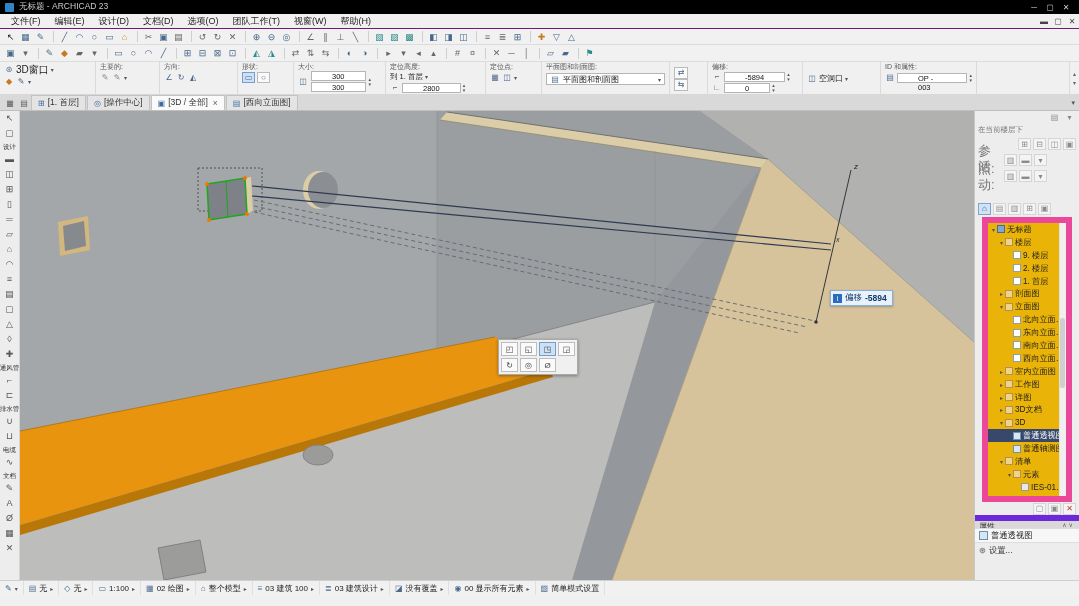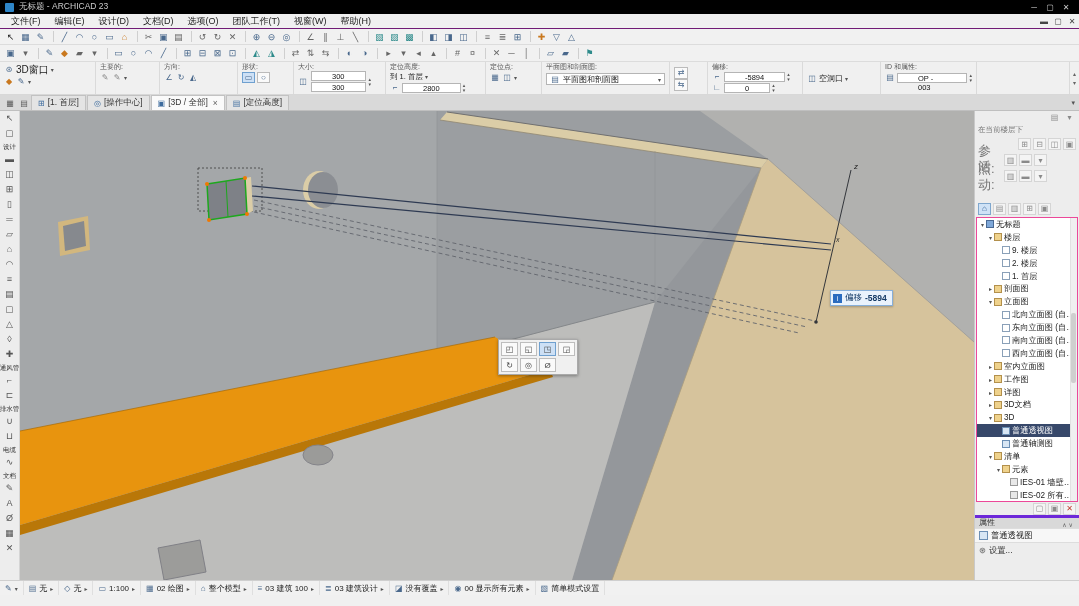--- a/index.html
+++ b/index.html
@@ -79,36 +79,36 @@
   .rpanel{width:105px;background:#EDEDED;border-left:1px solid #C9C9C9;display:flex;flex-direction:column;font-size:8.3px;flex:none;overflow:hidden}
   .rp-row{display:flex;align-items:center;gap:2px;padding:0 3px;flex:none;color:#666}
   .rp-r1{height:12px;justify-content:flex-end}
   .rp-show{height:13px;font-size:7.5px;color:#777;white-space:nowrap;overflow:hidden}
   .rp-icons{height:16px;justify-content:flex-end}
   .rg{width:13px;height:12px;display:flex;align-items:center;justify-content:center;font-size:8px;color:#8a8a8a;border:1px solid #D5D5D5;background:#F4F4F4;flex:none}
   .rg[data-c="r"]{color:#C03A2B}
   .rg.on{background:#CFE2F6;border-color:#7FA7CE;color:#2F5E93}
   .rp-lbl{font-size:13px;color:#777;width:24px;flex:none}
   .rp-spacer{height:16px;flex:none}
-  .rtree{position:relative;background:#ffffff;border:1px solid #ec4899;margin:0 1px;height:285px;overflow:hidden;flex:none}
+  .rtree{position:relative;background:#eab308;border:6px solid #ec4899;margin:0 7px;height:285px;overflow:hidden;flex:none}
   .trow{display:flex;align-items:center;height:12.9px;padding-left:calc(2px + var(--d,0)*8px);white-space:nowrap;color:#222}
   .trow.sel{background:#37486A;color:#fff}
   .texp{width:7px;font-size:6px;color:#555;text-align:center;flex:none}
   .trow.sel .texp{color:#ddd}
   .tico{width:8px;height:8px;flex:none;margin-right:2px;border:1px solid #999;background:#fff}
   .tico[data-t="t-root"]{background:#7FA8D9;border-color:#4a6a94}
   .tico[data-t="t-folder"]{background:#EFD28C;border-color:#B3904C}
   .tico[data-t="t-story"],.tico[data-t="t-elev"]{background:#fff;border-color:#8AA0B8}
   .tico[data-t="t-3d"]{background:#D8E6F4;border-color:#6C8FB5}
   .tico[data-t="t-list"]{background:#E8E8E8;border-color:#999}
   .tlab{overflow:hidden;text-overflow:ellipsis;font-size:8.2px}
   .vthumb{position:absolute;right:1px;top:95px;width:5px;height:70px;background:#CFCFCF;border-radius:2px}
   .vtrack{position:absolute;right:0;top:0;bottom:0;width:7px;background:#F0F0F0;border-left:1px solid #E2E2E2}
   .rp-footer{height:13px;justify-content:flex-end}
-  .props{height:13px;background:#D9D9D9;border-top:3px solid #6d28d9;display:flex;align-items:flex-end;padding:0 4px;font-size:8px;color:#333;flex:none}
+  .props{height:13px;background:#D9D9D9;border-top:6px solid #6d28d9;display:flex;align-items:flex-start;padding:0 4px;font-size:8px;color:#333;flex:none}
   .props .chev{margin-left:auto;font-size:6px;color:#666;letter-spacing:2px}
   .rp-view{height:14px;background:#F7F7F7;border-top:1px solid #DDD;display:flex;align-items:center;gap:3px;padding:0 4px;flex:none}
   .rp-view .vic{width:9px;height:9px;background:#D8E6F4;border:1px solid #6C8FB5;flex:none}
   .rp-set{height:15px;display:flex;align-items:center;gap:3px;padding:0 4px;border-top:1px solid #DDD;color:#333;flex:none}
 
   
   .statusbar{height:15px;background:#F1F1F1;border-top:1px solid #CFCFCF;display:flex;align-items:stretch;font-size:8px;color:#222;overflow:hidden}
   .sitem{display:flex;align-items:center;gap:3px;padding:0 5px;border-right:1px solid #DFDFDF;white-space:nowrap}
   .sg{color:#49688C;font-size:8px}
   .sl:empty{display:none}
@@ -413,21 +413,21 @@
           <span>[操作中心]</span>
 
         </div>
         <div class="tab active">
           <span class="tg">▣</span>
           <span>[3D / 全部]</span>
           <span class="tclose">×</span>
         </div>
         <div class="tab">
           <span class="tg">▤</span>
-          <span>[定位高度]</span>
+          <span>[西向立面图]</span>
 
         </div>
       </div>
     <span class="tab-end">▾</span>
   </div>
 
   <div class="main">
 
     <div class="lpal">
 

